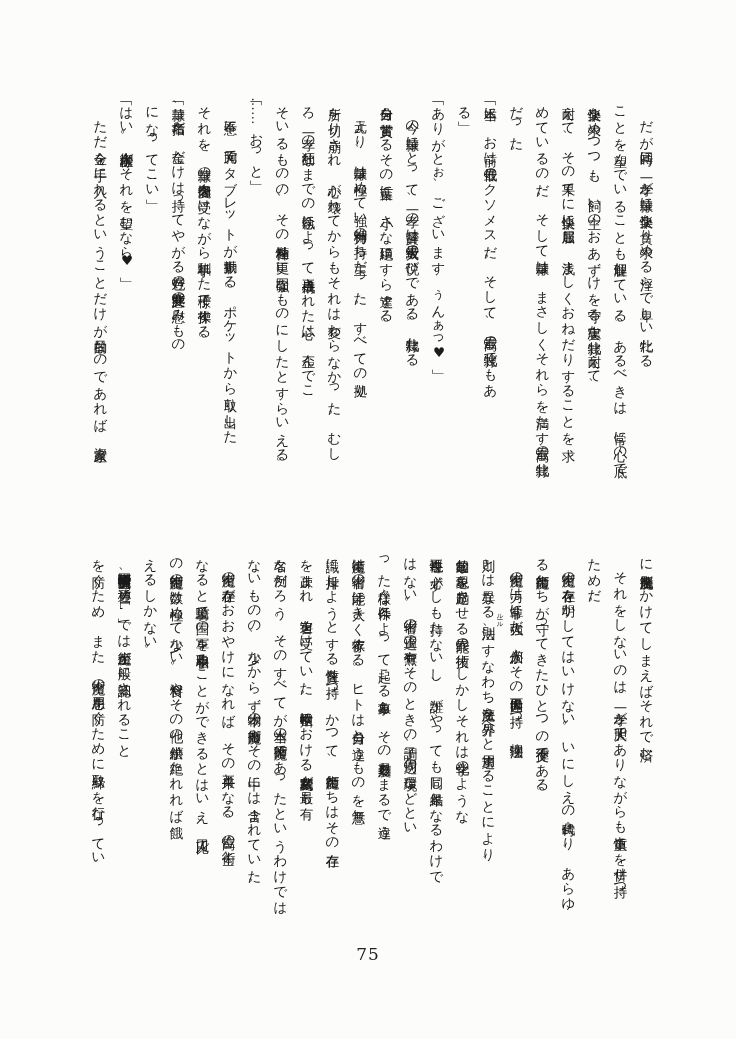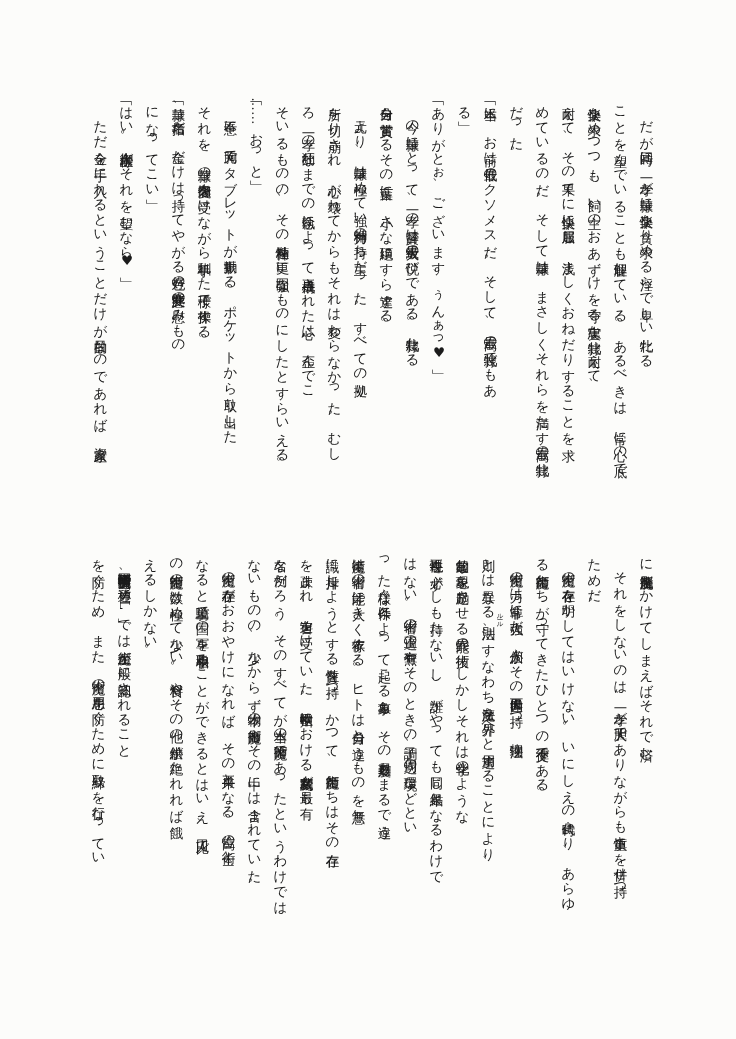--- a/index.html
+++ b/index.html
@@ -103,14 +103,17 @@
     <p class="tline">名な例だろう。そのすべてが本当の魔術師であったというわけでは</p>
     <p class="tline">ないものの、少なからず本物の魔術師もその中には含まれていた。</p>
     <p class="tline">　魔術の存在がおおやけになれば、その再来となる。高位の術士と</p>
     <p class="tline">なると単騎で一国の軍を相手取ることができるとはいえ、人口比で</p>
     <p class="tline">の魔術師の数は極めて少ない。食料やその他の供給が絶たれれば餓</p>
     <p class="tline">えるしかない。</p>
     <p class="tline">　国際科学技術研究所、通称「NSL」では魔術が一般に認知されること</p>
     <p class="tline">を防ぐため、また、魔術の悪用を防ぐために取締りを行なってい</p>
   </section>
 
+  <footer class="page-footer">
+    <span class="page-number">75</span>
+  </footer>
 
 </div>
 
 </body></html>

